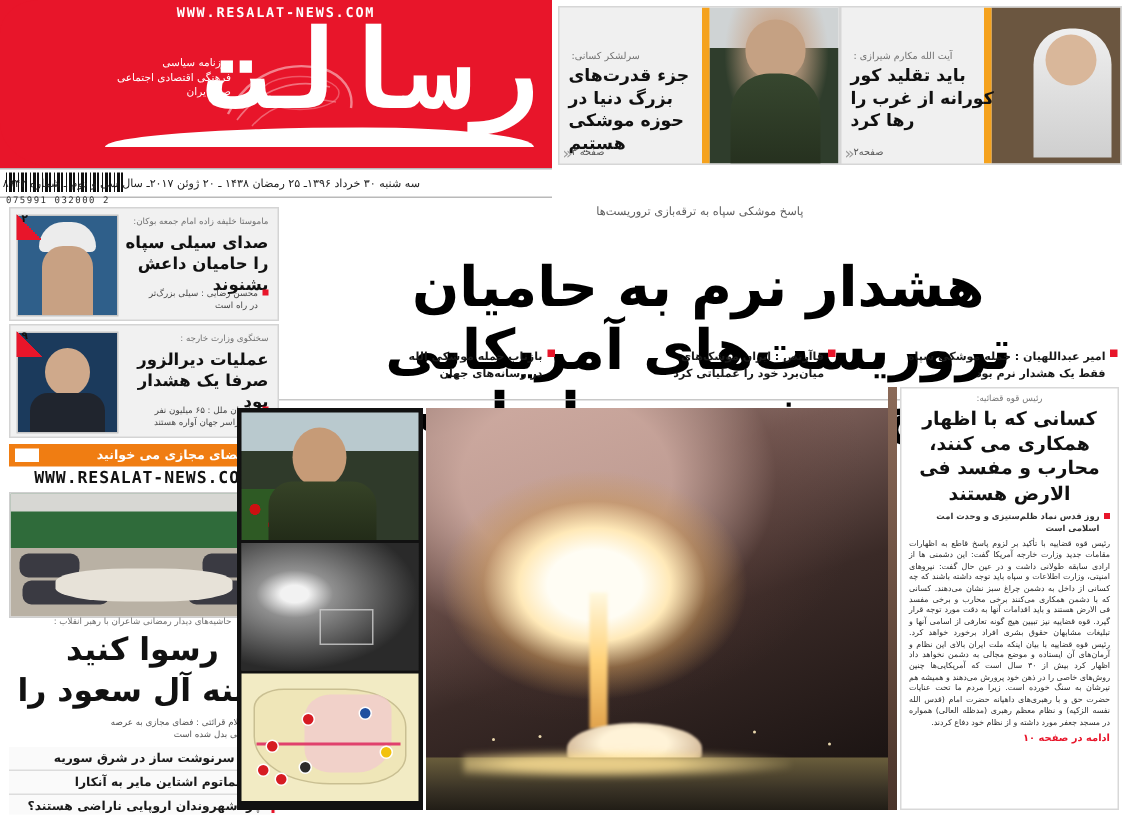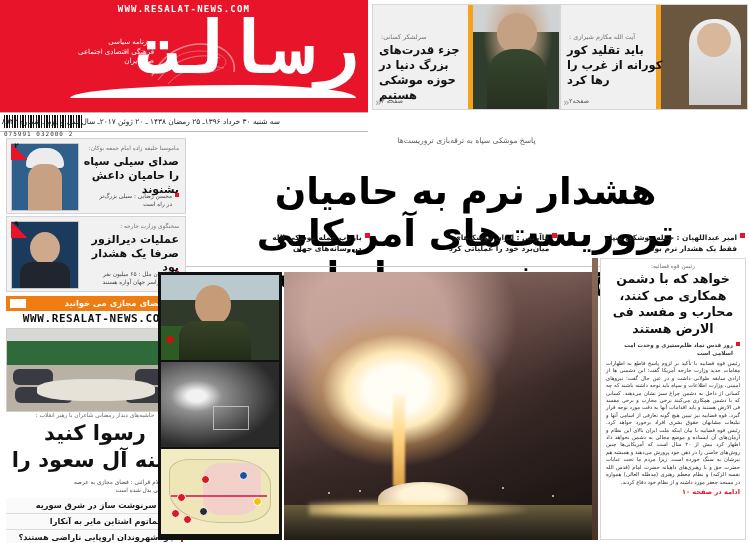--- a/index.html
+++ b/index.html
@@ -431,21 +431,21 @@
     <div class="mp-speck" style="left:14%;bottom:17%;"></div>
     <div class="mp-speck" style="left:24%;bottom:18%;"></div>
     <div class="mp-speck" style="left:70%;bottom:19%;"></div>
     <div class="mp-speck" style="left:86%;bottom:16%;"></div>
   </div>
 
   <div class="right-edge"></div>
   <div class="art-col">
     <div class="art-kicker">رئیس قوه قضائیه:</div>
     <div class="art-head">
-      <span>خواهد که  با دشمن</span>
+      <span>کسانی که  با اظهار</span>
       <span>همکاری می کنند، محارب</span>
       <span>و مفسد فی الارض هستند</span>
     </div>
     <div class="art-sub">
       <span class="bullet"></span>
       <span>روز قدس نماد ظلم‌ستیزی و وحدت امت اسلامی است</span>
     </div>
     <div class="art-body">رئیس قوه قضاییه با تأکید بر لزوم پاسخ قاطع به اظهارات مقامات جدید وزارت خارجه آمریکا گفت: این دشمنی ها از ارادی سابقه طولانی داشت و در عین حال گفت: نیروهای امنیتی، وزارت اطلاعات و سپاه باید توجه داشته باشند که چه کسانی از داخل به دشمن چراغ سبز نشان می‌دهند. کسانی که با دشمن همکاری می‌کنند برخی محارب و برخی مفسد فی الارض هستند و باید اقدامات آنها به دقت مورد توجه قرار گیرد. قوه قضاییه نیز تبیین هیچ گونه تعارفی از اسامی آنها و تبلیغات مشابهان حقوق بشری افراد برخورد خواهد کرد. رئیس قوه قضاییه با بیان اینکه ملت ایران بالای این نظام و آرمان‌های آن ایستاده و موضع مجالی به دشمن نخواهد داد اظهار کرد بیش از ۳۰ سال است که آمریکایی‌ها چنین روش‌های خاصی را در ذهن خود پرورش می‌دهند و همیشه هم تیرشان به سنگ خورده است. زیرا مردم ما تحت عنایات حضرت حق و با رهبری‌های داهیانه حضرت امام (قدس الله نفسه الزکیه) و نظام معظم رهبری (مدظله العالی) همواره در مسجد جعفر مورد داشته و از نظام خود دفاع کردند.</div>
     <div class="art-cont">ادامه در صفحه ۱۰</div>
   </div>

